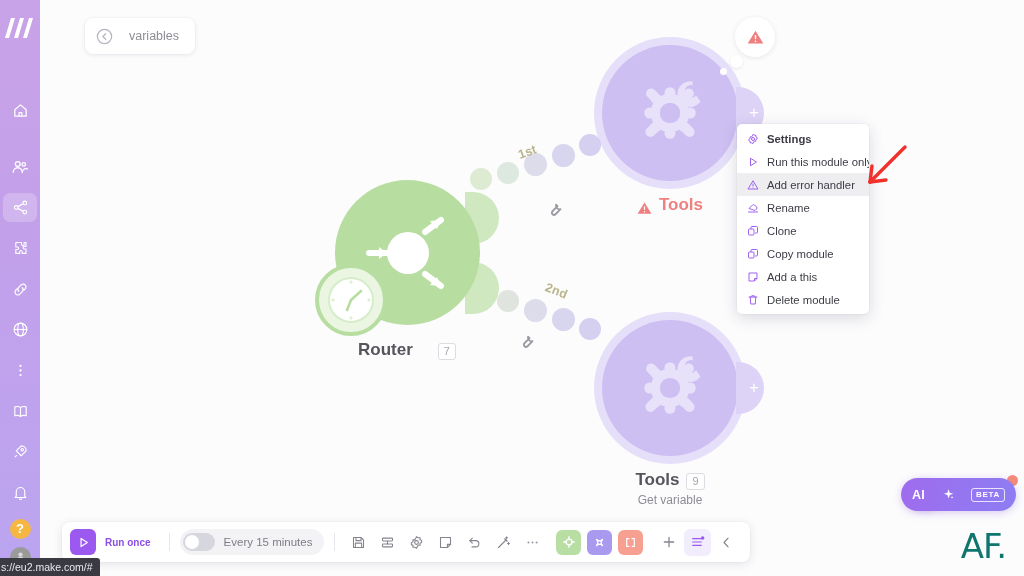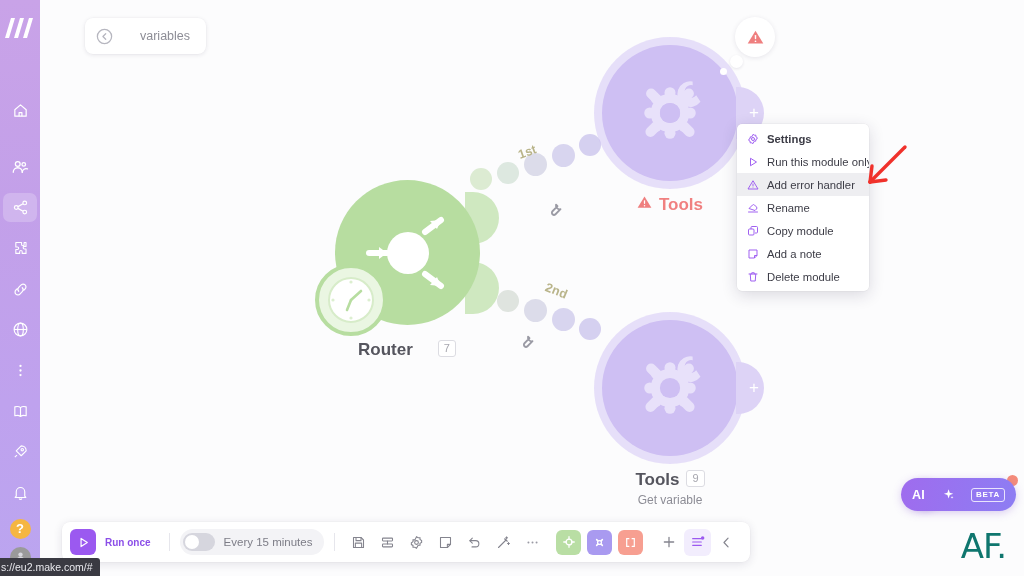--- a/index.html
+++ b/index.html
@@ -43,36 +43,36 @@
 
   
   #canvas { position: absolute; left: 40px; top: 0; right: 0; bottom: 0; }
 
   
   #breadcrumb {
     position: absolute; left: 45px; top: 18px;
     height: 36px; min-width: 100px;
     background: #fff; border-radius: 8px;
     box-shadow: 0 1px 4px rgba(40,30,70,.10), 0 0 0 .5px rgba(0,0,0,.025);
-    display: flex; align-items: center; gap: 26px;
+    display: flex; align-items: center; gap: 15px;
     padding: 0 16px 0 10px;
   }
   #breadcrumb .bc-label { font-size: 12.5px; color: #8d8d96; }
 
   
   .node { position: absolute; }
   .bubble {
     border-radius: 50%;
     display: flex; align-items: center; justify-content: center;
     position: relative;
   }
   .node-label {
     position: absolute; width: 220px; text-align: center;
     font-size: 17px; font-weight: bold; color: #55555e;
-    display: flex; align-items: flex-start; justify-content: center; gap: 7px;
+    display: flex; align-items: flex-end; justify-content: center; gap: 7px;
   }
   .node-sub {
     position: absolute; width: 220px; text-align: center;
     font-size: 12px; color: #8d8d96;
   }
   .badge-num {
     font-size: 11px; font-weight: normal; color: #a6a6ae;
     border: 1px solid #dcdce2; border-radius: 3px;
     padding: 0px 5px; line-height: 15px; background: #fff;
   }
@@ -430,30 +430,39 @@
         </span>
         <span>Rename</span>
       </div>
       <div class="ctx-item">
         <span class="ic">
           <svg width="12" height="12" viewBox="0 0 24 24" fill="none" stroke="#9b59f0" stroke-width="1.9">
             <rect x="3" y="8" width="11" height="12" rx="2"></rect>
             <path d="M8 8 V5 a2 2 0 0 1 2 -2 h9 a2 2 0 0 1 2 2 v9 a2 2 0 0 1 -2 2 h-3"></path>
           </svg>
         </span>
+        <span>Clone</span>
+      </div>
+      <div class="ctx-item">
+        <span class="ic">
+          <svg width="12" height="12" viewBox="0 0 24 24" fill="none" stroke="#9b59f0" stroke-width="1.9">
+            <rect x="3" y="8" width="11" height="12" rx="2"></rect>
+            <path d="M8 8 V5 a2 2 0 0 1 2 -2 h9 a2 2 0 0 1 2 2 v9 a2 2 0 0 1 -2 2 h-3"></path>
+          </svg>
+        </span>
         <span>Copy module</span>
       </div>
       <div class="ctx-item">
         <span class="ic">
           <svg width="12" height="12" viewBox="0 0 24 24" fill="none" stroke="#9b59f0" stroke-width="1.9" stroke-linejoin="round">
             <path d="M4 4 h16 v11 l-5 5 H4 Z"></path>
             <path d="M20 15 h-5 v5"></path>
           </svg>
         </span>
-        <span>Add a note</span>
+        <span>Add a this</span>
       </div>
       <div class="ctx-item">
         <span class="ic">
           <svg width="12" height="12" viewBox="0 0 24 24" fill="none" stroke="#9b59f0" stroke-width="1.9" stroke-linecap="round">
             <path d="M4 6 h16"></path>
             <path d="M6.5 6 l1 14 h9 l1 -14"></path>
             <path d="M9.5 6 V3.5 h5 V6"></path>
           </svg>
         </span>
         <span>Delete module</span>

